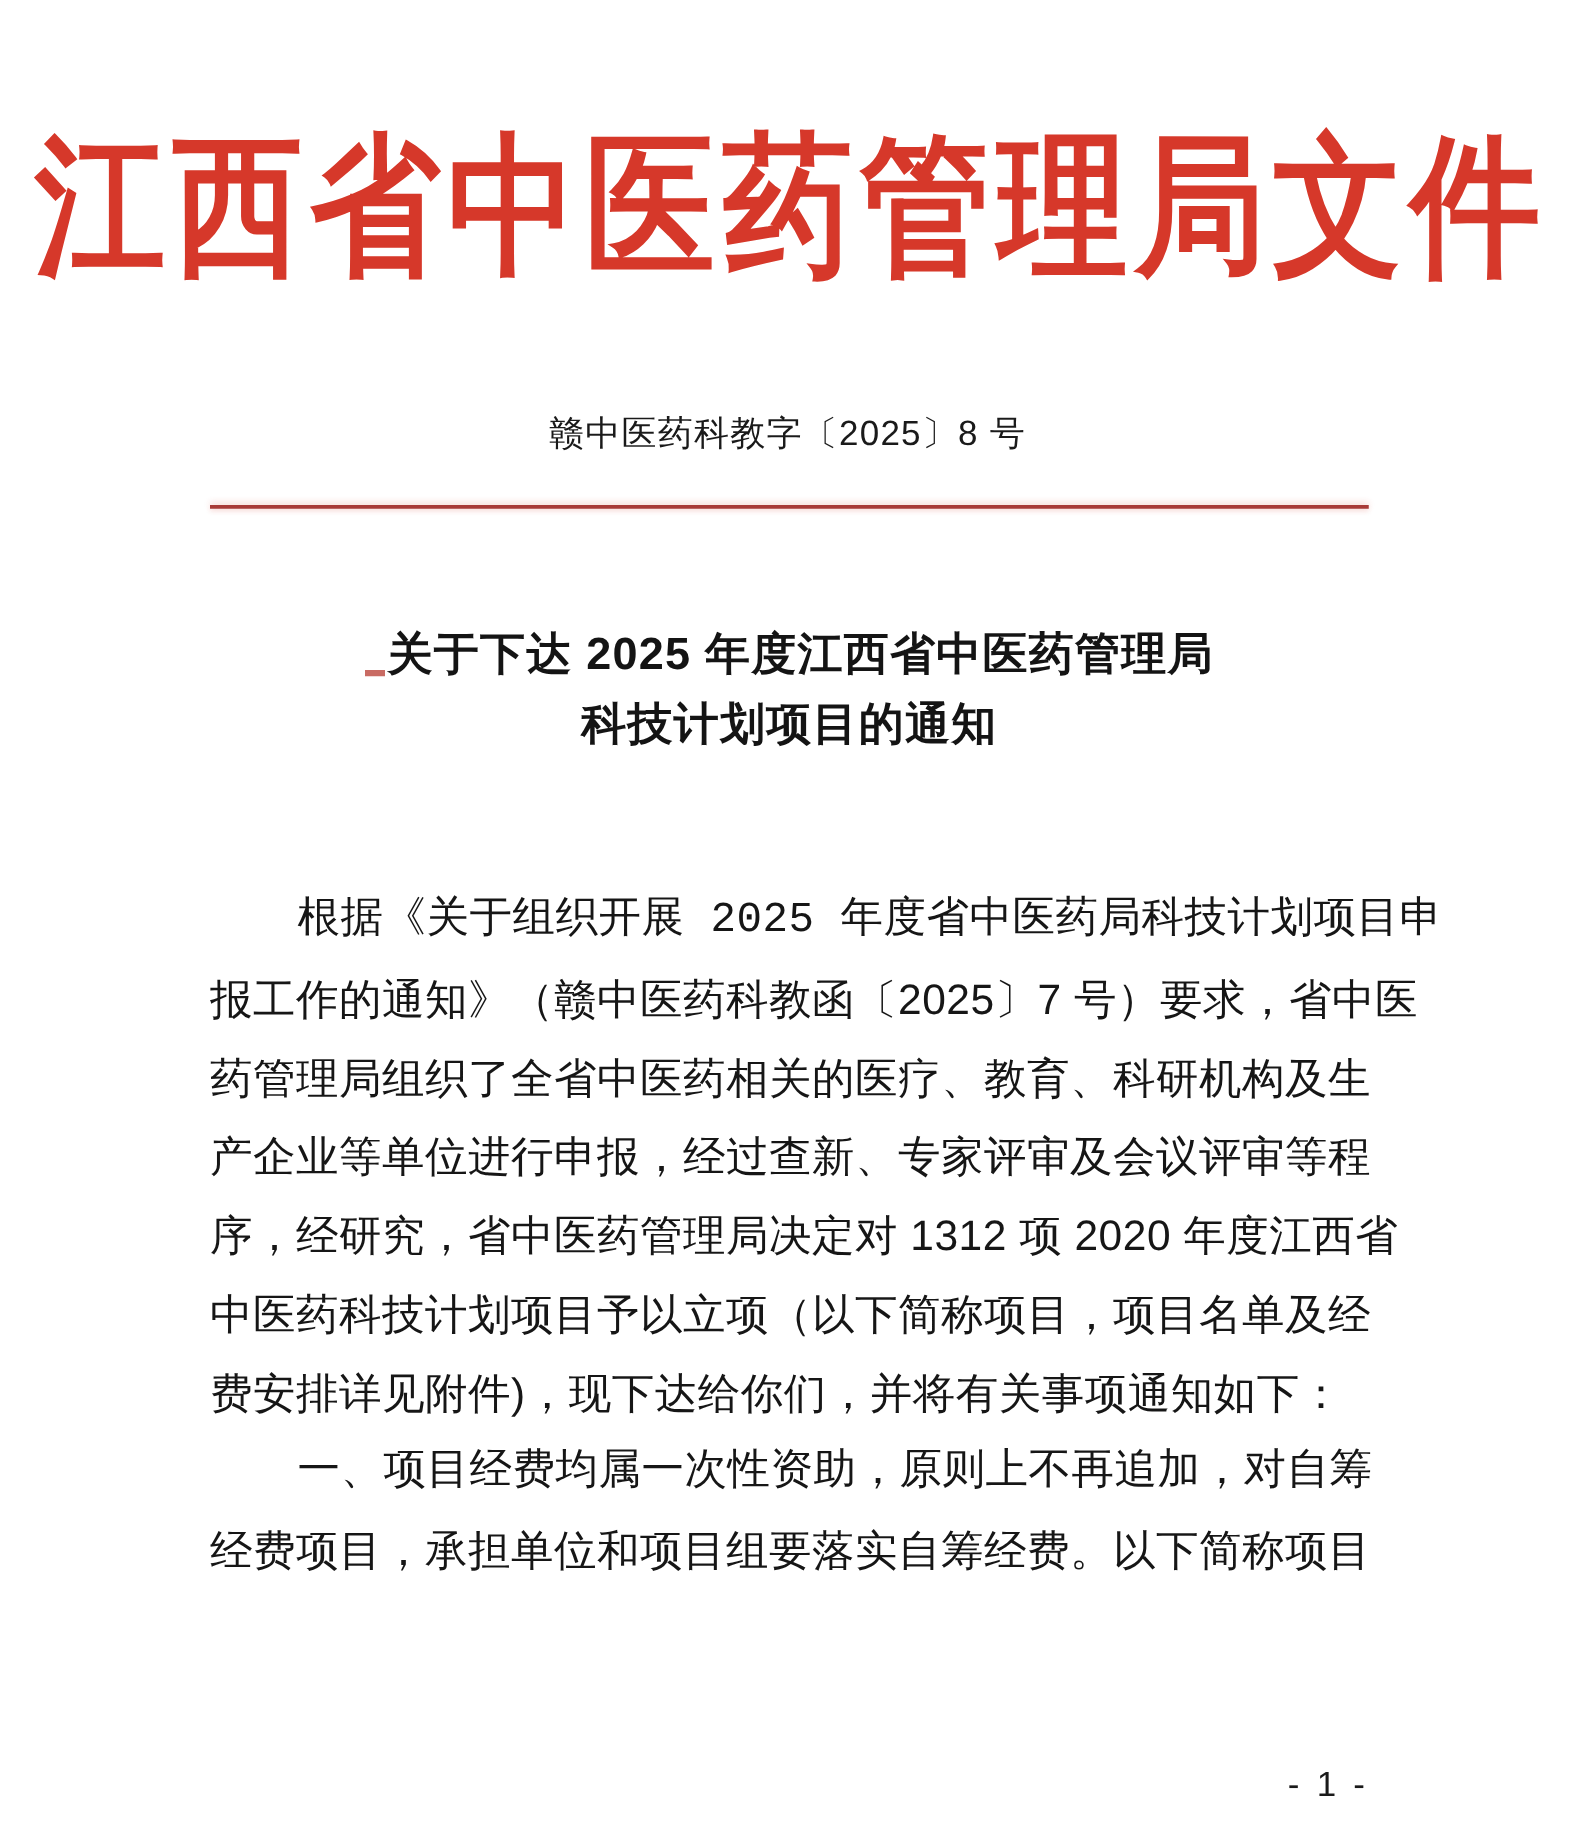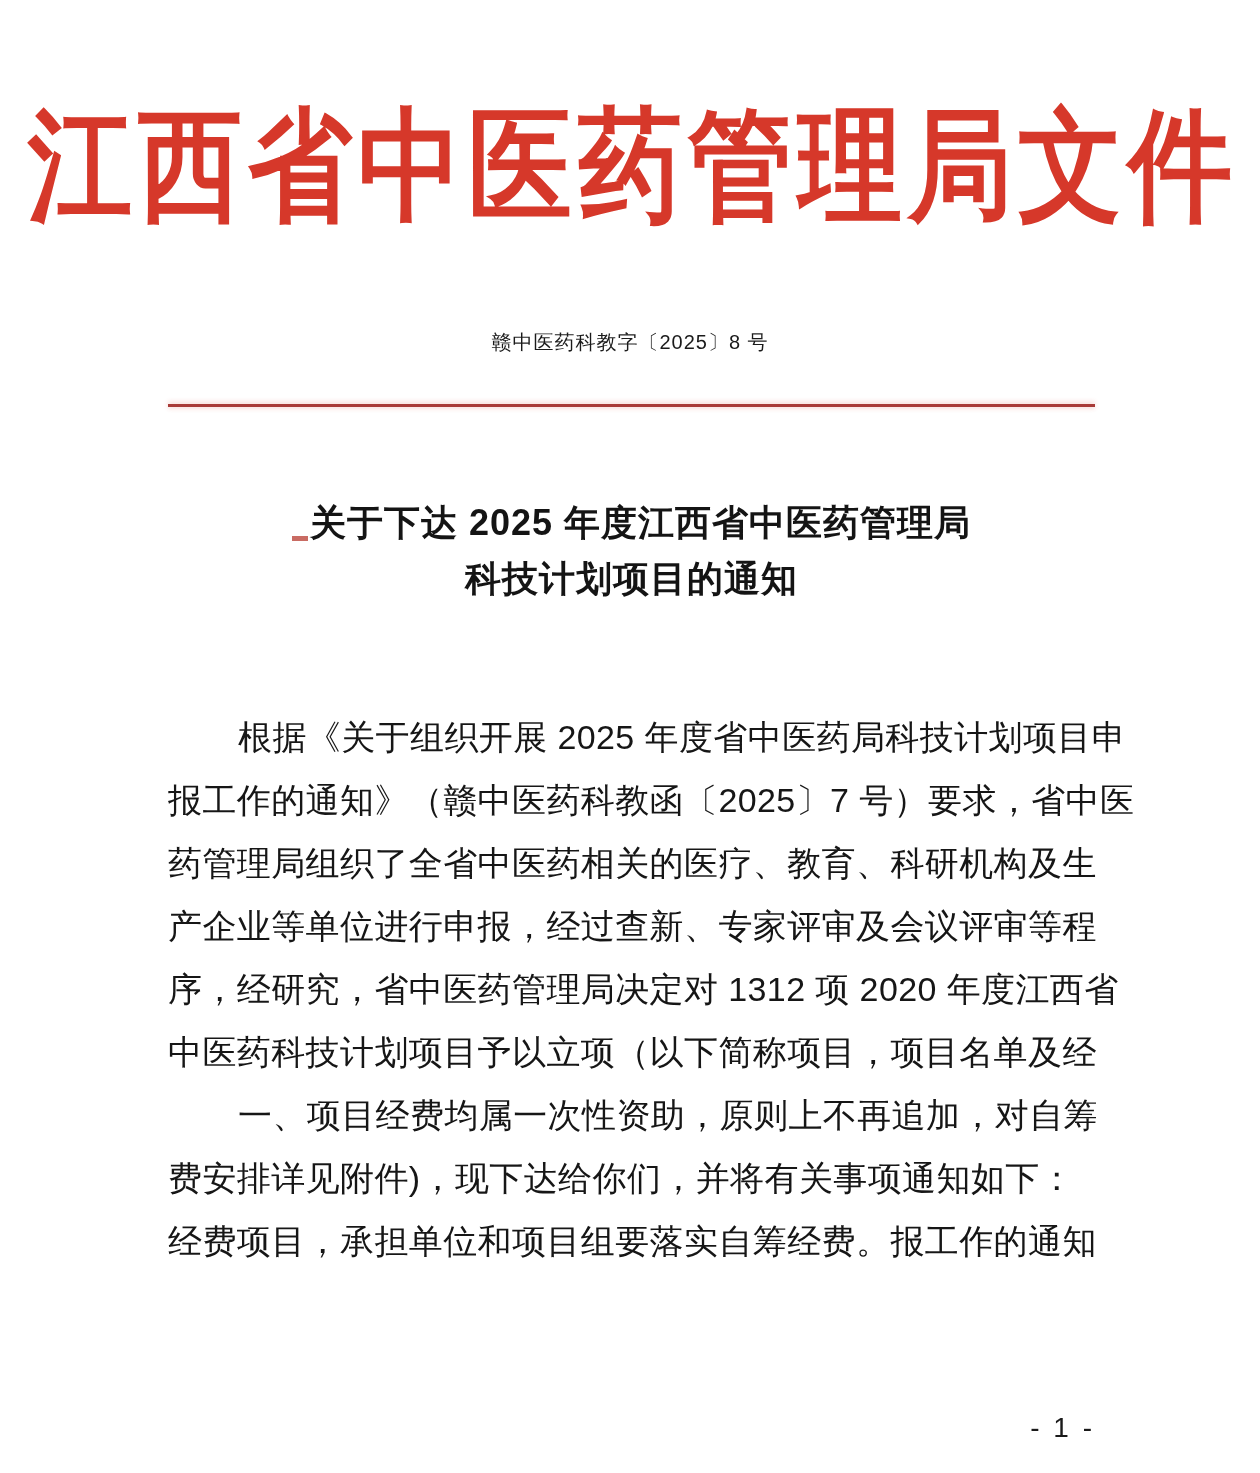--- a/index.html
+++ b/index.html
@@ -49,21 +49,21 @@
     text-indent: 6px;
   }
 
   
   .doc-number {
     position: absolute;
     left: 0;
     right: 0;
     top: 330px;
     text-align: center;
-    font-size: 20px;
+    font-size: 28px;
     line-height: 1.2;
     letter-spacing: 1px;
     color: #1a1a1a;
     font-weight: 400;
   }
 
   
   .red-rule {
     position: absolute;
     left: 168px;
@@ -117,20 +117,21 @@
     text-justify: inter-ideograph;
   }
 
   .body-line {
     display: block;
     white-space: nowrap;
   }
 
   .body-line.indent {
     text-indent: 70px;
+    font-family: Liberation Mono, monospace;
   }
 
   
   .page-number {
     position: absolute;
     left: 168px;
     width: 927px;
     top: 1412px;
     text-align: right;
     font-size: 28px;
@@ -156,20 +157,20 @@
     <span class="title-line">科技计划项目的通知</span>
   </div>
 
   <div class="body-block">
     <span class="body-line indent">根据《关于组织开展 2025 年度省中医药局科技计划项目申</span>
     <span class="body-line">报工作的通知》（赣中医药科教函〔2025〕7 号）要求，省中医</span>
     <span class="body-line">药管理局组织了全省中医药相关的医疗、教育、科研机构及生</span>
     <span class="body-line">产企业等单位进行申报，经过查新、专家评审及会议评审等程</span>
     <span class="body-line">序，经研究，省中医药管理局决定对 1312 项 2020 年度江西省</span>
     <span class="body-line">中医药科技计划项目予以立项（以下简称项目，项目名单及经</span>
+    <span class="body-line">费安排详见附件)，现下达给你们，并将有关事项通知如下：</span>
     <span class="body-line indent">一、项目经费均属一次性资助，原则上不再追加，对自筹</span>
-    <span class="body-line">费安排详见附件)，现下达给你们，并将有关事项通知如下：</span>
-    <span class="body-line">经费项目，承担单位和项目组要落实自筹经费。报工作的通知</span>
+    <span class="body-line">经费项目，承担单位和项目组要落实自筹经费。以下简称项目</span>
   </div>
 
   <div class="page-number">- 1 -</div>
 
 </div>
 
 </body></html>

